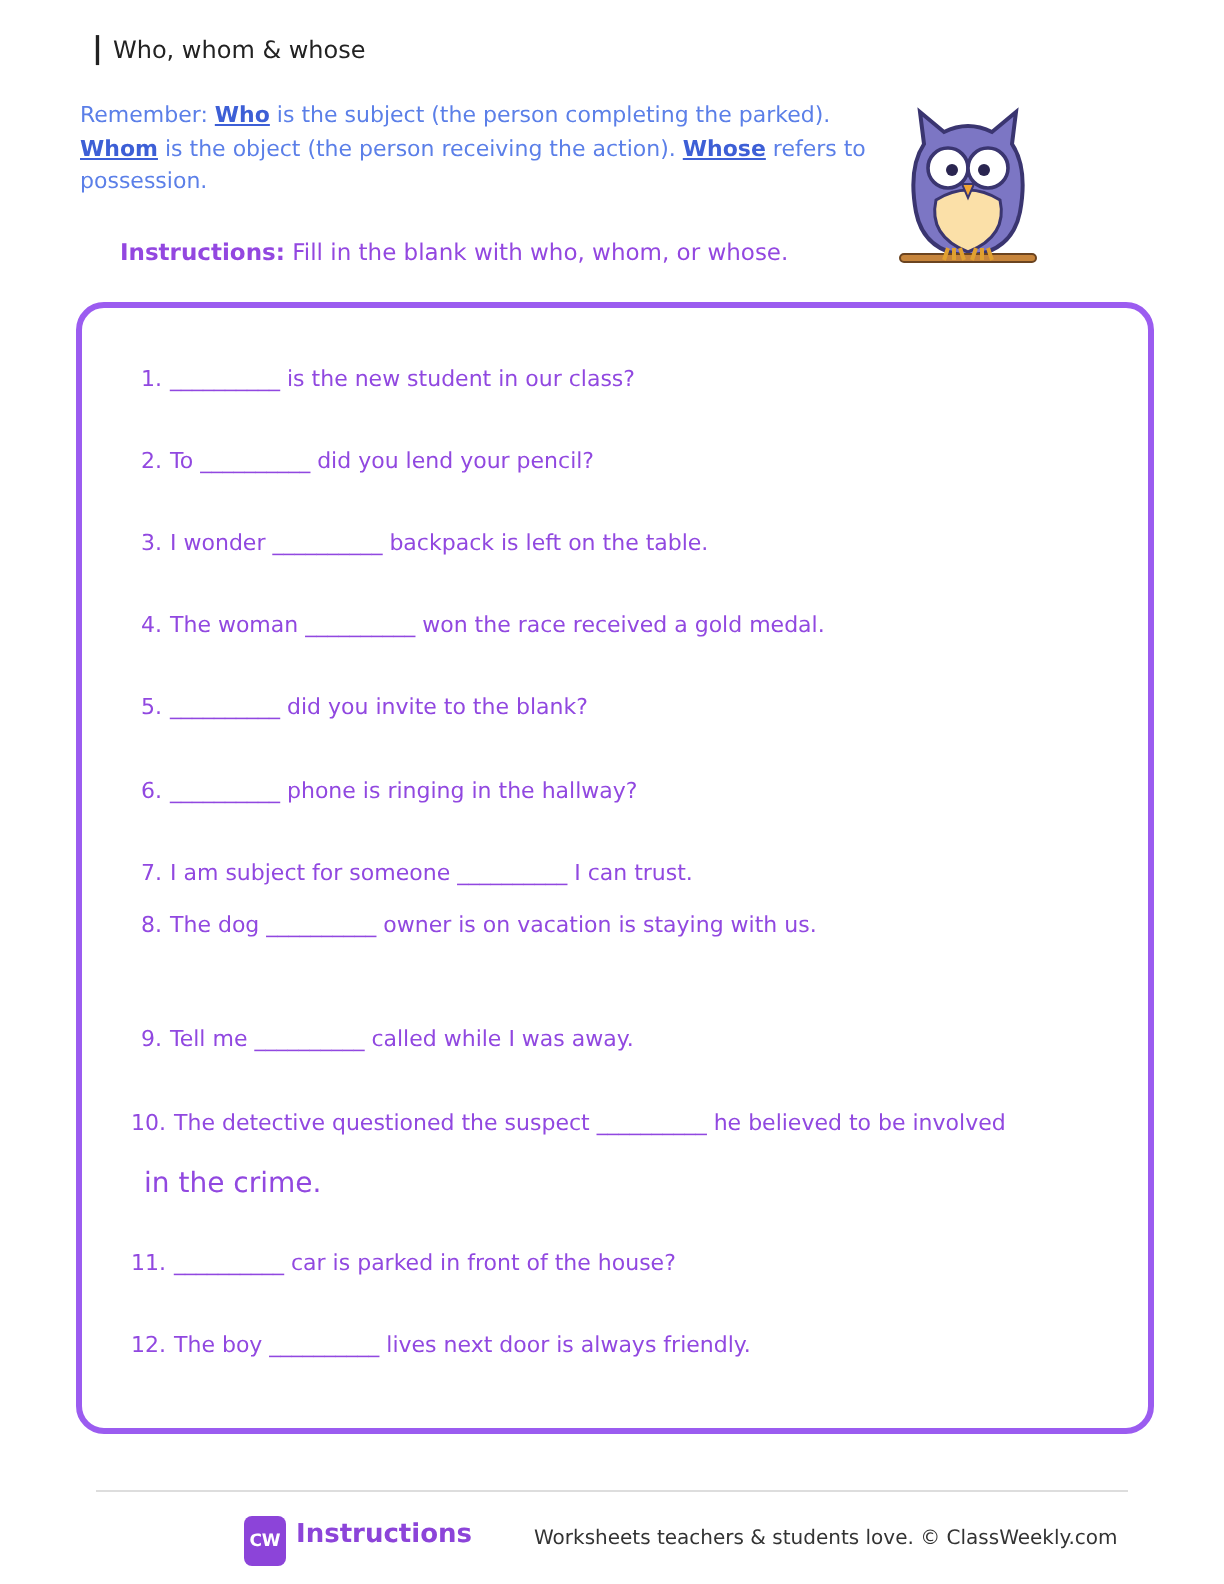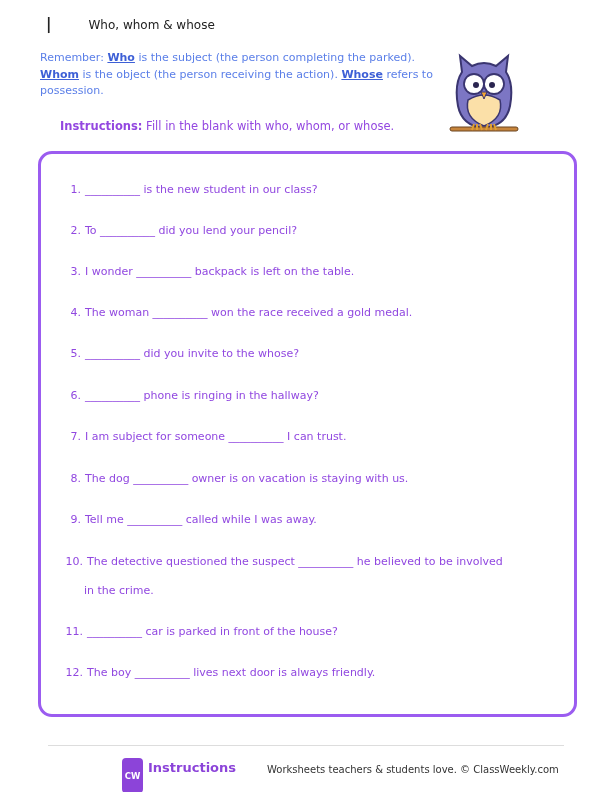--- a/index.html
+++ b/index.html
@@ -2,39 +2,39 @@
 <html><head>
 <meta charset="utf-8">
 <style>
   * { box-sizing: border-box; margin: 0; padding: 0; }
   html, body { width: 612px; height: 792px; background: #ffffff; overflow: hidden; }
   body { position: relative; font-family: "DejaVu Sans", "Liberation Sans", sans-serif; }
 
   .header { position: absolute; left: 40px; top: 15px; display: flex; align-items: baseline; white-space: nowrap; }
   .title { font-size: 14.5px; font-weight: bold; color: #222222; letter-spacing: -0.2px; }
   .sep { font-size: 15px; color: #222; margin: 0 5px 0 6px; font-weight: bold; }
-  .subtitle { font-size: 12px; color: #222222; margin-left: 32px; }
+  .subtitle { font-size: 12px; color: #222222; }
 
   .remember { position: absolute; left: 40px; top: 50px; width: 405px; font-size: 11px; line-height: 16.5px; color: #5b7fe8; }
   .remember b { color: #3d5fd6; font-weight: bold; text-decoration: underline; }
 
   .instructions { position: absolute; left: 40px; top: 119px; font-size: 11.5px; color: #9347e0; white-space: nowrap; margin-left: 20px; }
   .instructions b { font-weight: bold; }
 
   .owl { position: absolute; left: 448px; top: 52px; width: 72px; height: 88px; }
 
   .box { position: absolute; left: 38px; top: 151px; width: 539px; height: 566px; border: 3px solid #9b5cf0; border-radius: 14px; }
 
   .q { position: absolute; left: 62px; font-size: 11px; color: #9148e0; white-space: nowrap; }
   .q .num { display: inline-block; width: 19px; text-align: right; margin-right: 4px; }
   .q .num.two { width: 21px; }
-  .q-cont { position: absolute; left: 84px; font-size: 11px; color: #9148e0; white-space: nowrap; }
+  .q-cont { position: absolute; left: 72px; font-size: 14px; color: #9148e0; white-space: nowrap; }
 
   .footer-line { position: absolute; left: 48px; top: 745px; width: 516px; height: 1px; background: #dddddd; }
-  .logo-badge { position: absolute; left: 122px; top: 758px; width: 21px; height: 35px; border-radius: 4px; background: #8c44d9; color: #ffffff; font-size: 8.5px; font-weight: bold; display: flex; align-items: center; justify-content: center; }
+  .logo-badge { position: absolute; left: 122px; top: 758px; width: 21px; height: 25px; border-radius: 4px; background: #8c44d9; color: #ffffff; font-size: 8.5px; font-weight: bold; display: flex; align-items: center; justify-content: center; }
   .logo-text { position: absolute; left: 148px; top: 760px; font-size: 13px; font-weight: bold; color: #8c44d9; }
   .tagline { position: absolute; left: 240px; top: 764px; font-size: 10px; color: #333333; white-space: nowrap; margin-left: 27px; }
 </style>
 </head>
 <body>
 
 <div class="header">
   <span class="sep">|</span>
   <span class="subtitle">Who, whom &amp; whose</span>
 </div>
@@ -58,24 +58,24 @@
   <rect x="2" y="75" width="68" height="4" rx="2" fill="#c7853c" stroke="#6b4420" stroke-width="1"></rect>
   <path d="M26 72 l-2 6 M29 72 l0 6 M32 72 l2 6 M40 72 l-2 6 M43 72 l0 6 M46 72 l2 6" stroke="#e0a030" stroke-width="2"></path>
 </svg>
 
 <div class="box"></div>
 
 <div class="q" style="top:183px"><span class="num">1.</span><span>__________ is the new student in our class?</span></div>
 <div class="q" style="top:224px"><span class="num">2.</span><span>To __________ did you lend your pencil?</span></div>
 <div class="q" style="top:265px"><span class="num">3.</span><span>I wonder __________ backpack is left on the table.</span></div>
 <div class="q" style="top:306px"><span class="num">4.</span><span>The woman __________ won the race received a gold medal.</span></div>
-<div class="q" style="top:347px"><span class="num">5.</span><span>__________ did you invite to the whose?</span></div>
+<div class="q" style="top:347px"><span class="num">5.</span><span>__________ did you invite to the blank?</span></div>
 <div class="q" style="top:389px"><span class="num">6.</span><span>__________ phone is ringing in the hallway?</span></div>
 <div class="q" style="top:430px"><span class="num">7.</span><span>I am subject for someone __________ I can trust.</span></div>
-<div class="q" style="top:472px"><span class="num">8.</span><span>The dog __________ owner is on vacation is staying with us.</span></div>
+<div class="q" style="top:456px"><span class="num">8.</span><span>The dog __________ owner is on vacation is staying with us.</span></div>
 <div class="q" style="top:513px"><span class="num">9.</span><span>Tell me __________ called while I was away.</span></div>
 <div class="q" style="top:555px"><span class="num two">10.</span><span>The detective questioned the suspect __________ he believed to be involved</span></div>
 <div class="q-cont" style="top:584px">in the crime.</div>
 <div class="q" style="top:625px"><span class="num two">11.</span><span>__________ car is parked in front of the house?</span></div>
 <div class="q" style="top:666px"><span class="num two">12.</span><span>The boy __________ lives next door is always friendly.</span></div>
 
 <div class="footer-line"></div>
 <div class="logo-badge">CW</div>
 <div class="logo-text">Instructions</div>
 <div class="tagline">Worksheets teachers &amp; students love.   © ClassWeekly.com</div>

